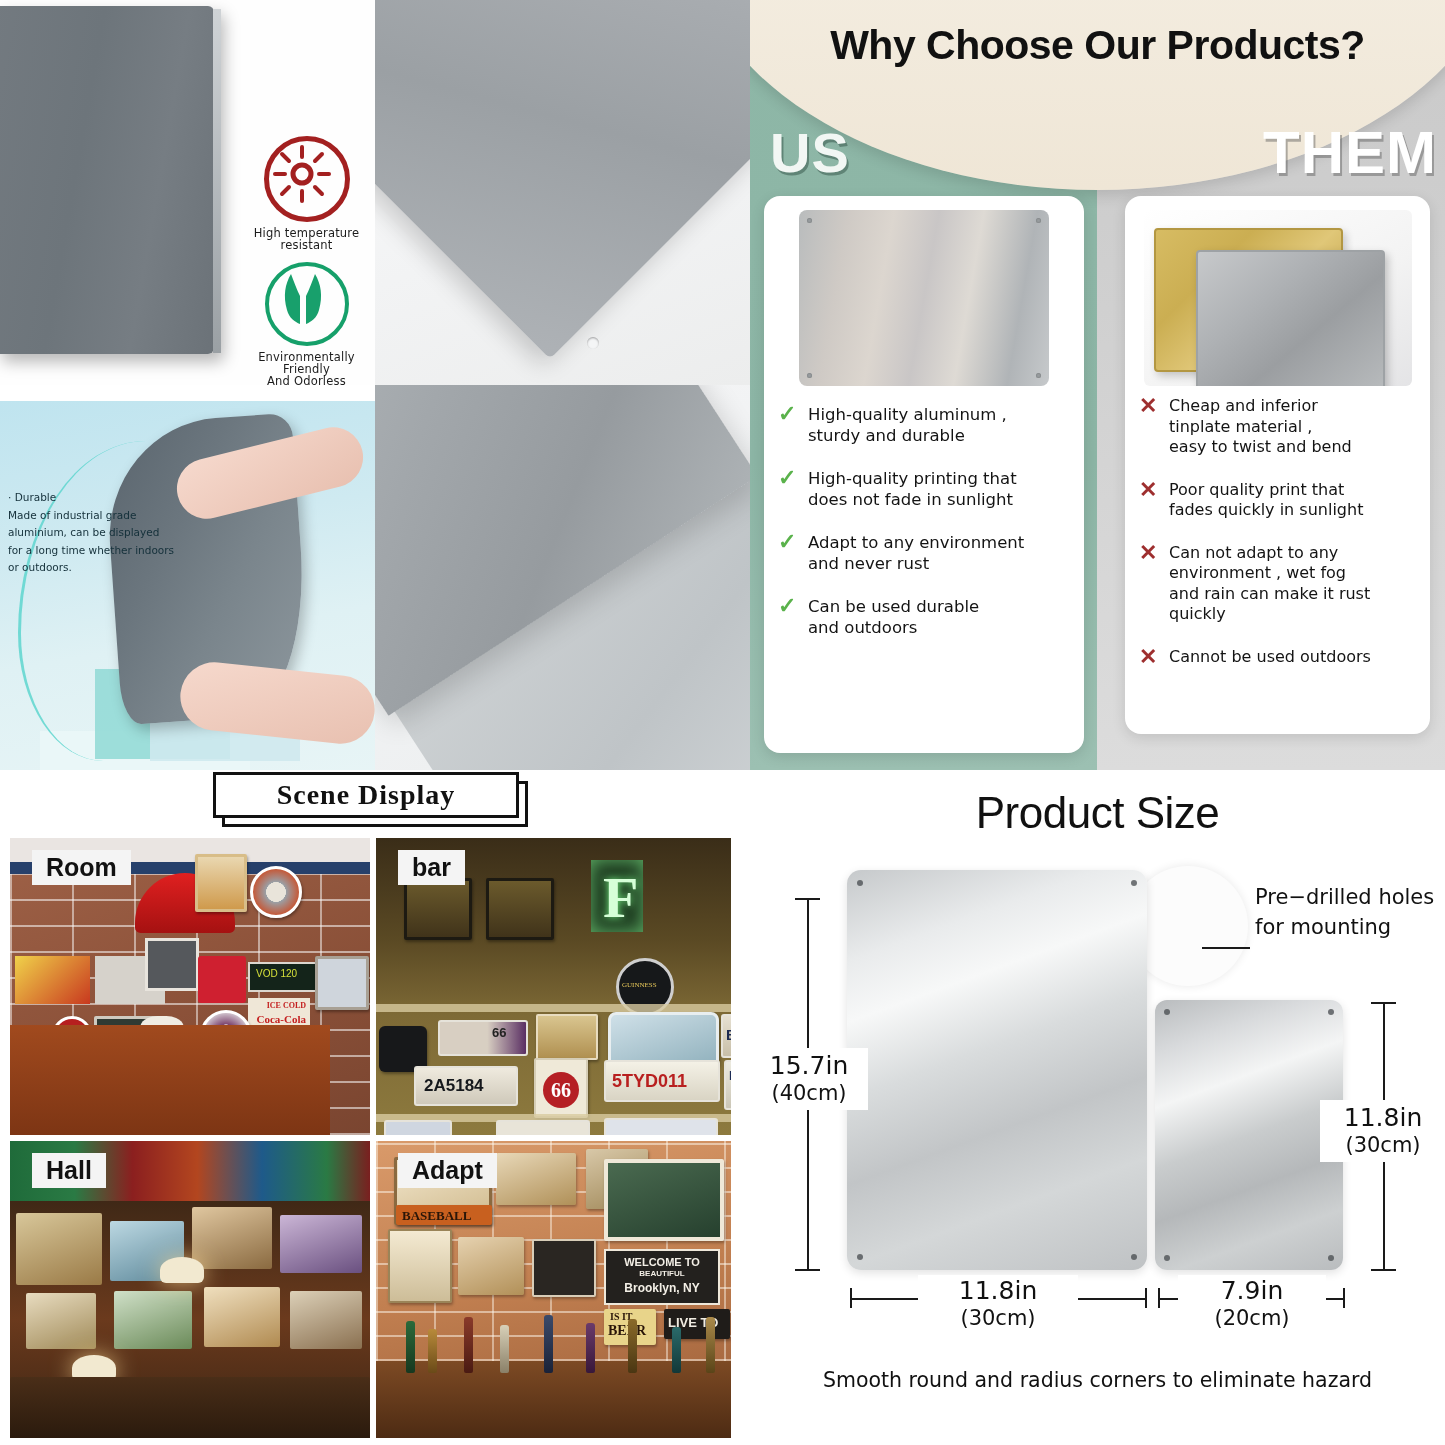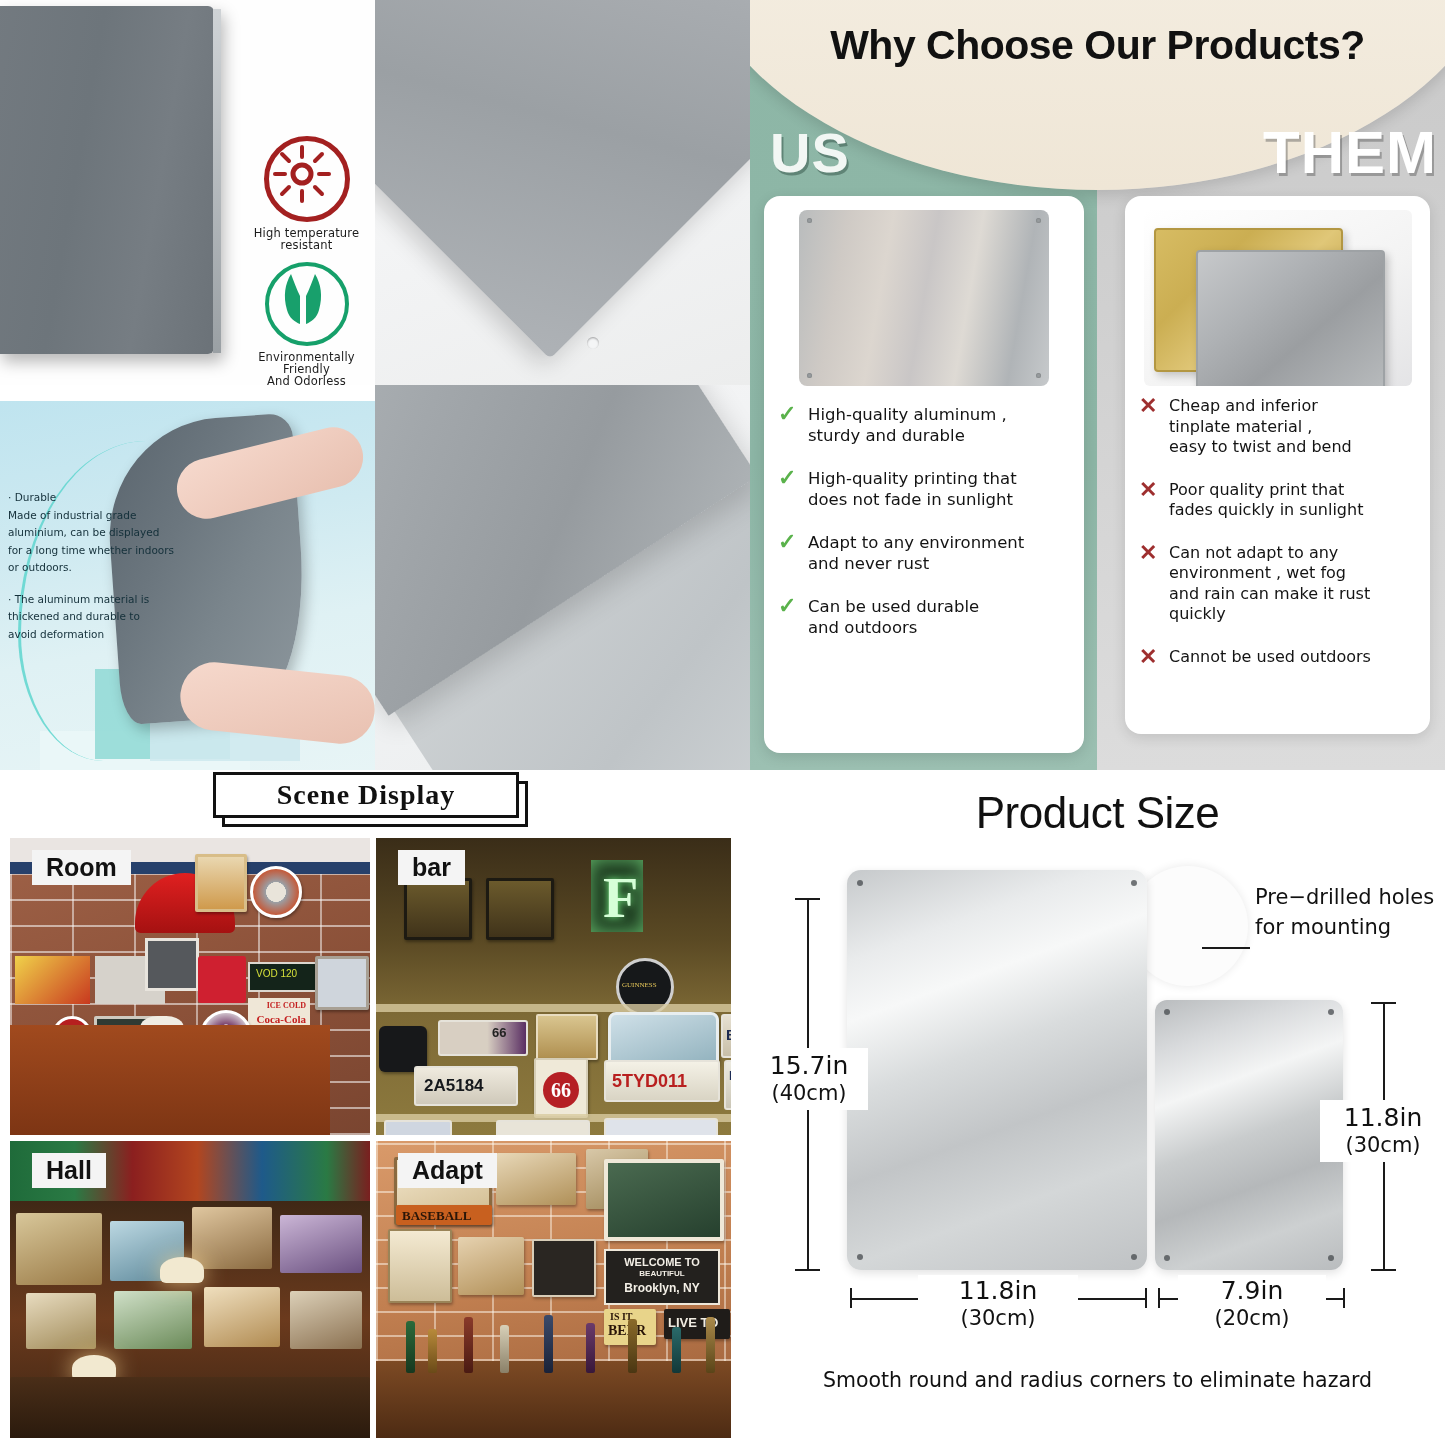--- a/index.html
+++ b/index.html
@@ -249,23 +249,20 @@
     <div class="ml-arc"></div>
     <div class="ml-sheet"></div>
     <div class="hand hand-top"></div>
     <div class="hand hand-bot"></div>
     <div class="ml-text">
       <p style="white-space:pre-line">· Durable
 Made of industrial grade
 aluminium, can be displayed
  for a long time whether indoors
  or outdoors.</p>
-      <p style="white-space:pre-line">· The aluminum material is
-thickened and durable to
-avoid deformation</p>
     </div>
   </div>
 
   <div class="mr-photo">
     <div class="mr-sheet2"></div>
     <div class="mr-sheet"></div>
   </div>
 
   <div class="cmp">
     <div class="cmp-left"></div>

